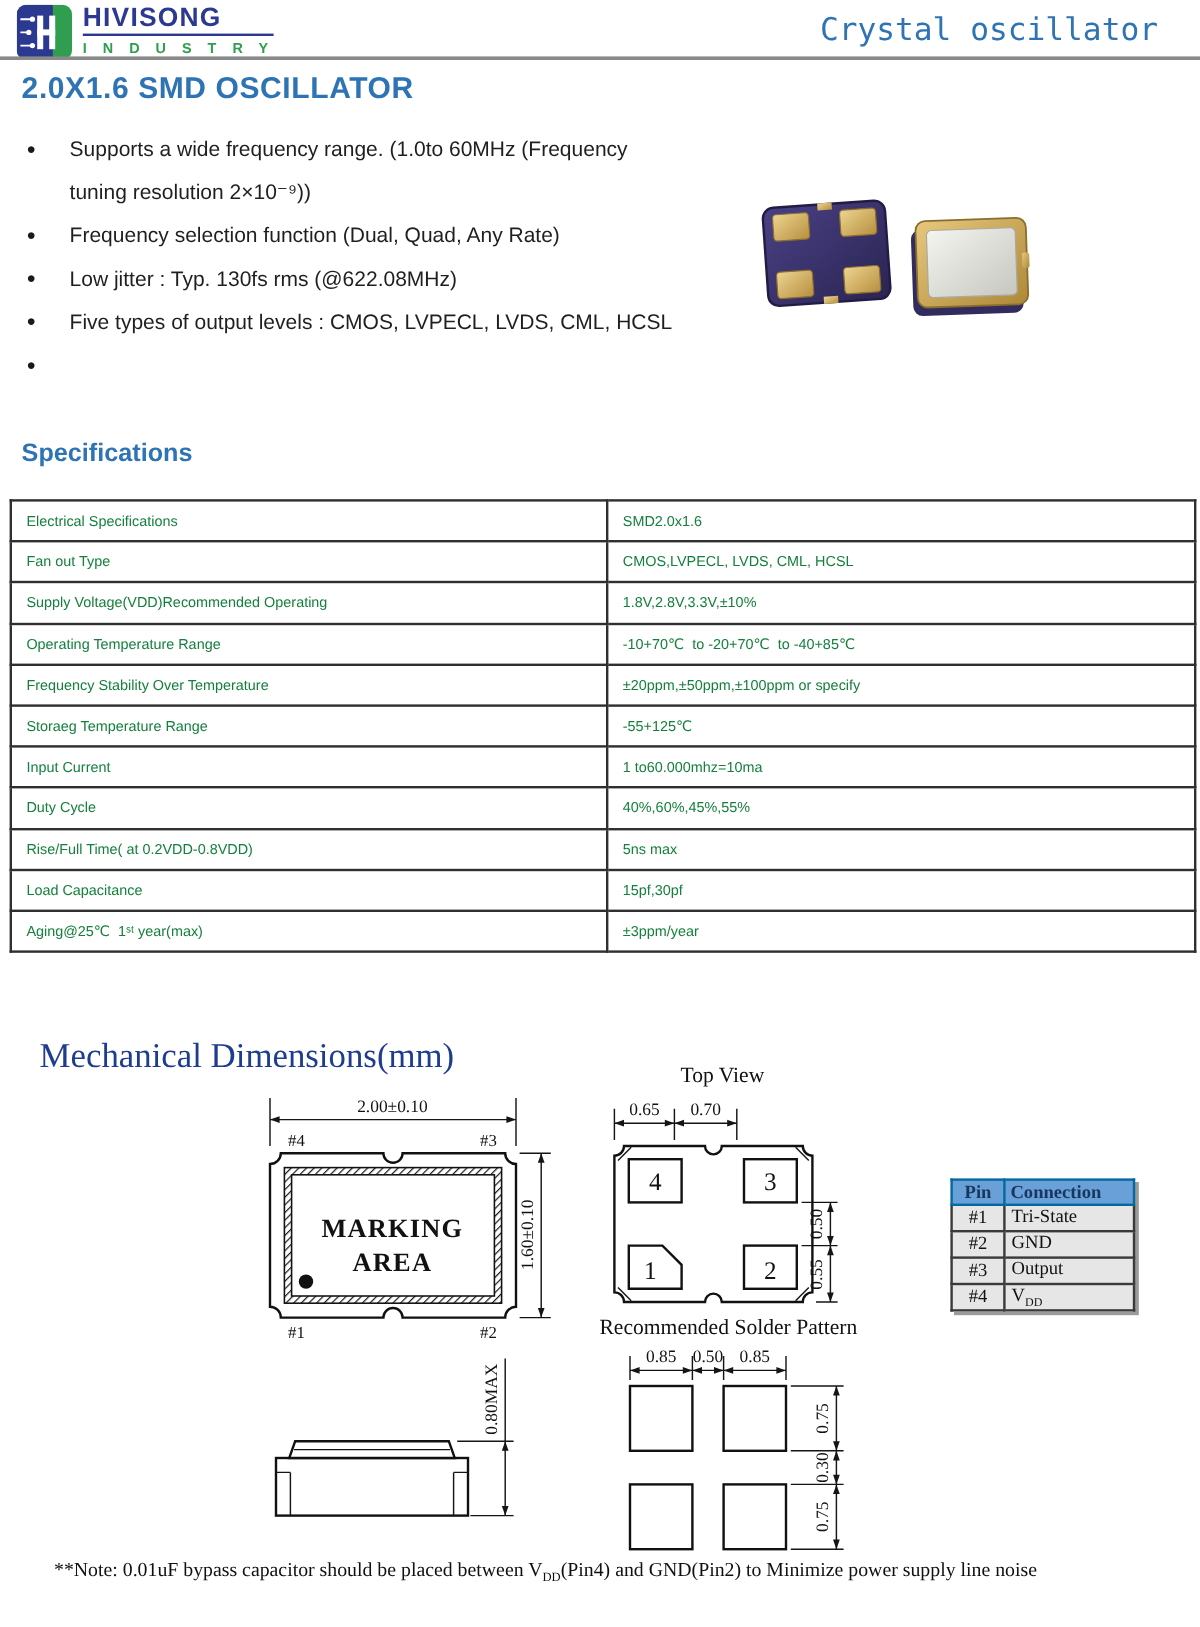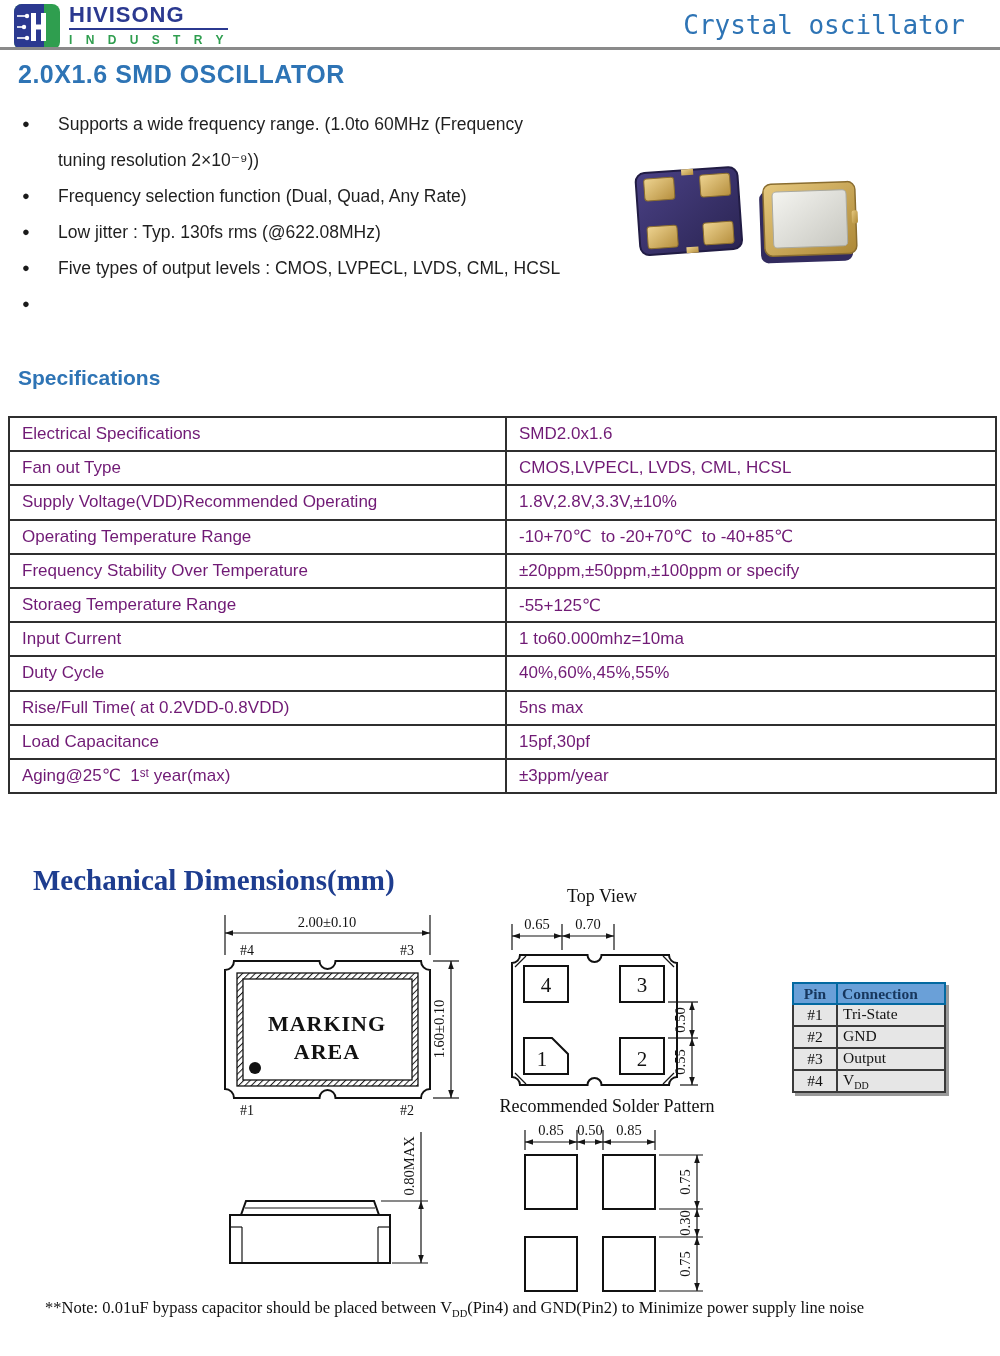--- a/index.html
+++ b/index.html
@@ -13,33 +13,33 @@
   .brand{color:#2b3990;font-weight:bold;font-size:22px;letter-spacing:1px;line-height:1;}
   .brand-rule{height:2px;background:#2b3990;margin-top:2px;}
   .brand-sub{color:#2f9e4f;font-size:12px;letter-spacing:5px;margin-top:3px;font-weight:bold;}
   .doc-title{right:35px;top:10px;font-family:"DejaVu Sans Mono",monospace;
              font-size:26px;color:#2e74b5;}
   .head-rule{left:0;top:47px;width:1000px;height:3px;background:#8a8a8a;}
 
   .h1{left:18px;top:60px;font-size:25px;font-weight:bold;color:#2e74b5;letter-spacing:.5px;}
   .h2{left:18px;top:366px;font-size:21px;font-weight:bold;color:#2e74b5;}
   .h3{left:33px;top:864px;font-family:"Liberation Serif","DejaVu Serif",serif;
-      font-size:29px;font-weight:bold;color:#1e3d8f;}
+      font-size:29px;font-weight:normal;color:#1e3d8f;}
 
   
   .features{left:22px;top:106px;width:630px;list-style:none;margin:0;padding:0;}
   .features li{display:flex;align-items:flex-start;}
   .features .bullet{width:36px;font-size:13px;line-height:36px;color:#1a1a1a;flex:none;}
   .features .ftext{font-size:17.5px;line-height:36px;color:#1f1f1f;}
   .features .ftext span{display:block;}
 
   
   .spec-table{left:8px;top:416px;}
   .spec-table table{border-collapse:collapse;width:989px;table-layout:fixed;}
-  .spec-table td{border:2px solid #2f2f2f;height:32.2px;font-size:17px;color:#701a75;
+  .spec-table td{border:2px solid #2f2f2f;height:32.2px;font-size:12px;color:#15803d;
                  padding:0 0 0 12px;vertical-align:middle;
                  font-family:"Liberation Sans","DejaVu Sans",sans-serif;}
   .spec-table col.c1{width:497px;}
 
   
   .tv-label{left:492px;top:886px;width:220px;text-align:center;
             font-family:"Liberation Serif","DejaVu Serif",serif;font-size:18px;color:#111;}
   .sp-label{left:462px;top:1096px;width:290px;text-align:center;
             font-family:"Liberation Serif","DejaVu Serif",serif;font-size:18px;color:#111;}
 

